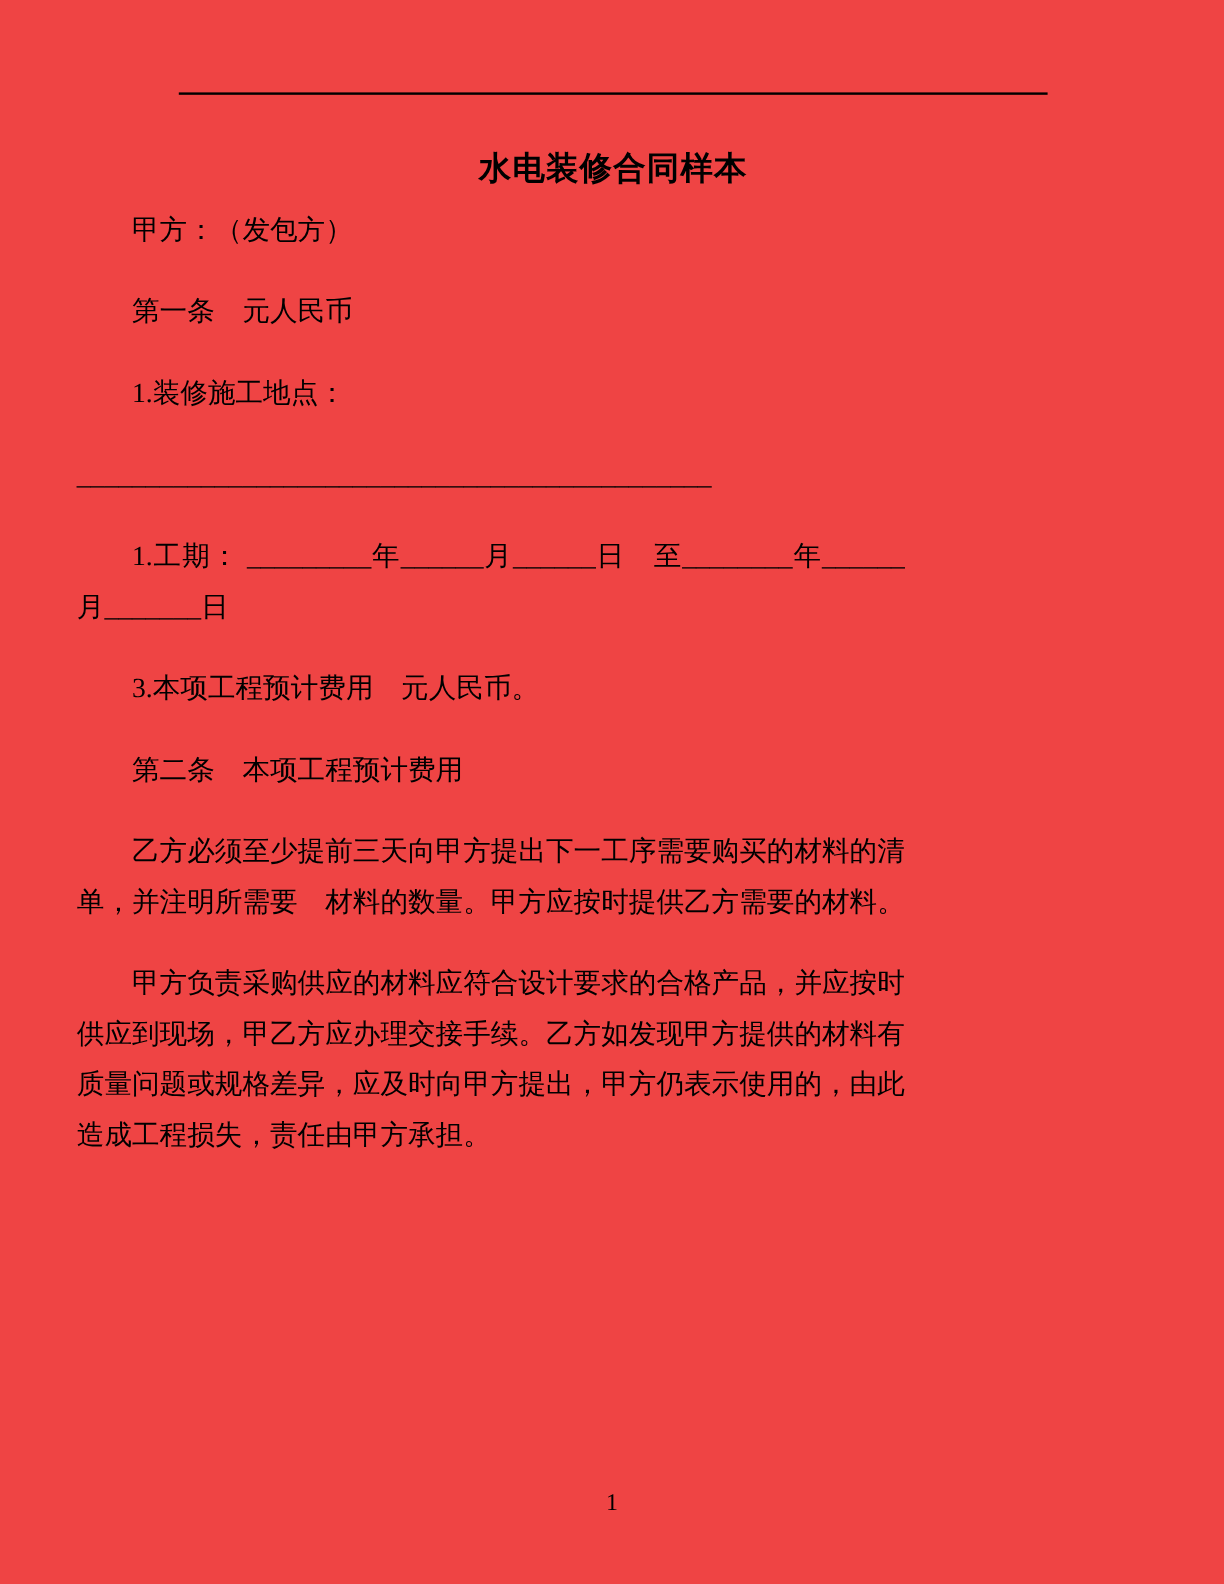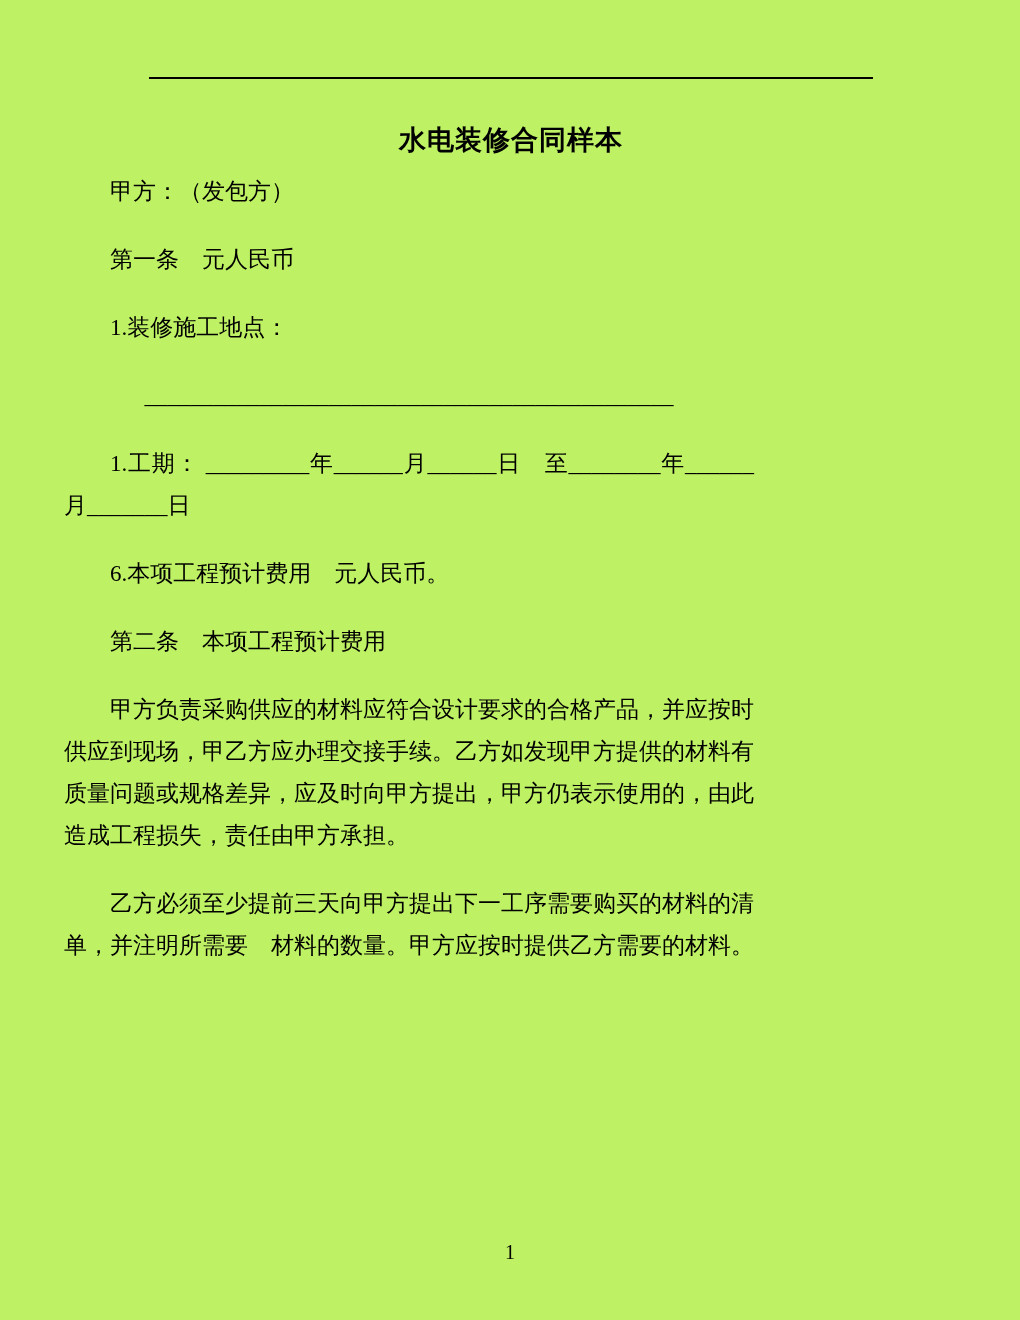--- a/index.html
+++ b/index.html
@@ -4,21 +4,21 @@
 <style>
   html, body {
     margin: 0;
     padding: 0;
     background: #ffffff;
   }
   .page {
     position: relative;
     width: 1020px;
     height: 1320px;
-    background: #bef264;
+    background: #ef4444;
     color: #000000;
     font-family: "Liberation Serif", "DejaVu Serif", serif;
     overflow: hidden;
   }
   .header-rule {
     margin: 77px 0 0 149px;
     width: 724px;
     height: 0;
     border-top: 2px solid #000000;
   }
@@ -39,21 +39,21 @@
     margin: 0 0 26px 0;
     font-size: 23px;
     line-height: 42px;
     text-align: justify;
     text-indent: 46px;
     word-break: normal;
     overflow-wrap: break-word;
   }
   .para.noindent {
     text-indent: 0;
-    text-align: center;
+    text-align: left;
   }
   .page-number {
     position: absolute;
     top: 1238px;
     left: 0;
     width: 1020px;
     text-align: center;
     font-size: 20px;
     line-height: 28px;
   }
@@ -74,26 +74,26 @@
 
 
     <p class="para">第一条　元人民币</p>
 
     <p class="para">1.装修施工地点：</p>
 
     <p class="para noindent">______________________________________________</p>
 
     <p class="para">1.工期： _________年______月______日　至________年______月_______日</p>
 
-    <p class="para">6.本项工程预计费用　元人民币。</p>
+    <p class="para">3.本项工程预计费用　元人民币。</p>
 
     <p class="para">第二条　本项工程预计费用</p>
 
 
+    <p class="para">乙方必须至少提前三天向甲方提出下一工序需要购买的材料的清单，并注明所需要　材料的数量。甲方应按时提供乙方需要的材料。</p>
+
     <p class="para">甲方负责采购供应的材料应符合设计要求的合格产品，并应按时供应到现场，甲乙方应办理交接手续。乙方如发现甲方提供的材料有质量问题或规格差异，应及时向甲方提出，甲方仍表示使用的，由此造成工程损失，责任由甲方承担。</p>
-
-    <p class="para">乙方必须至少提前三天向甲方提出下一工序需要购买的材料的清单，并注明所需要　材料的数量。甲方应按时提供乙方需要的材料。</p>
 
   </div>
 
   <div class="page-number">1</div>
 
 </div>
 
 </body></html>

